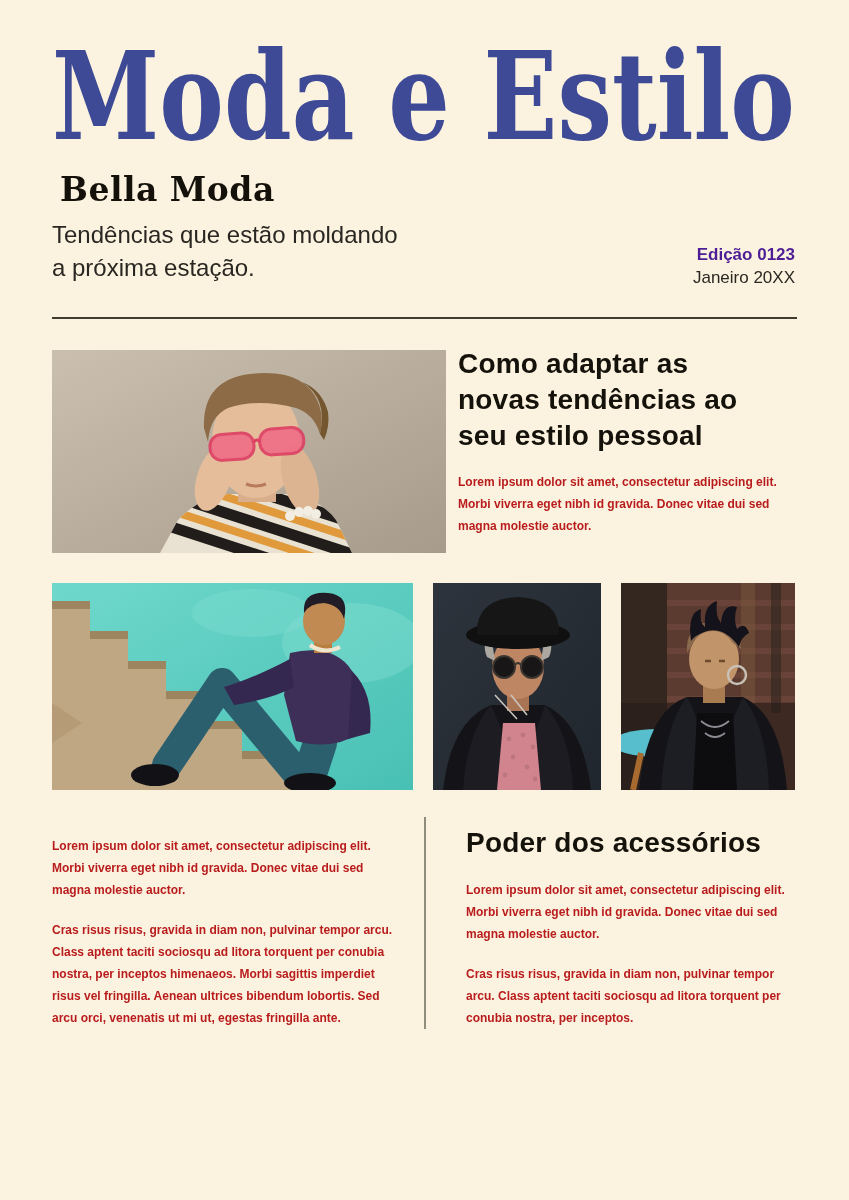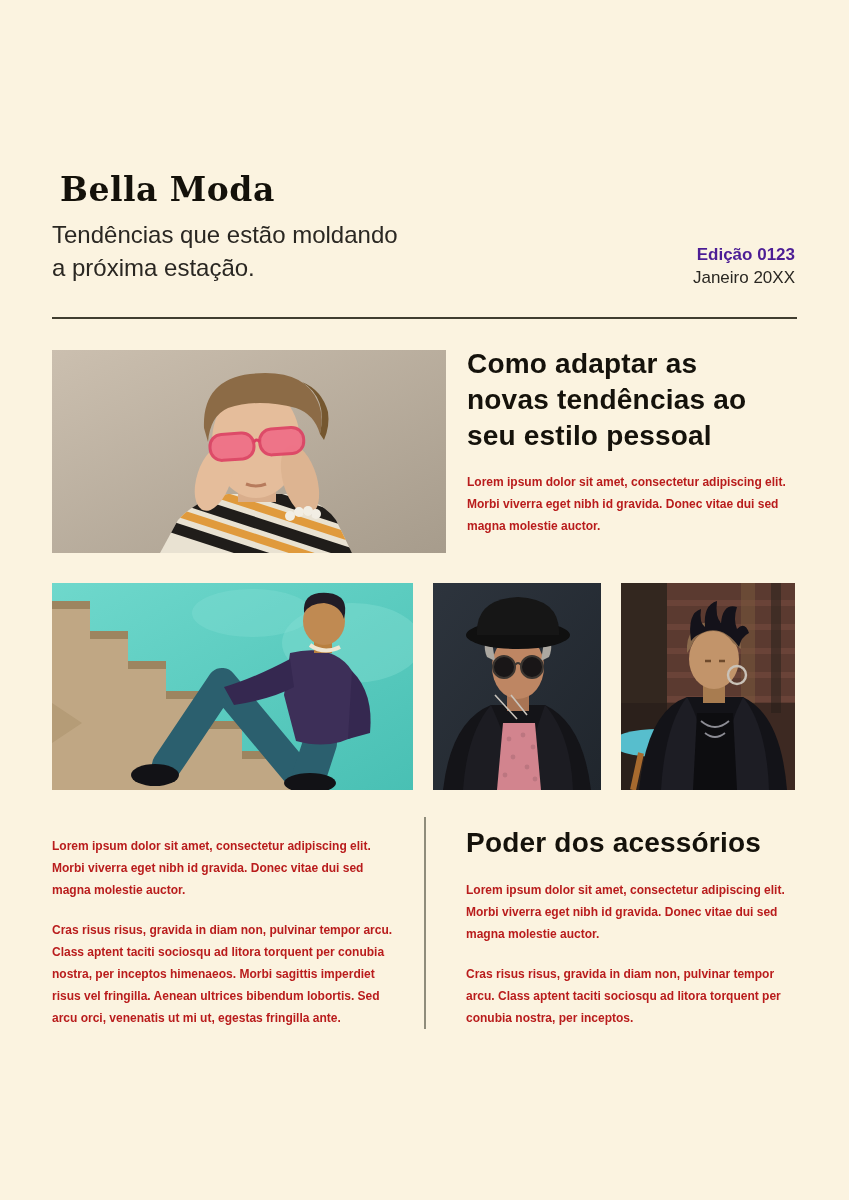--- a/index.html
+++ b/index.html
@@ -18,21 +18,21 @@
   .tagline { position:absolute; left:52px; top:218px; width:460px;
              font-size:24px; line-height:33px; color:#2A2722; white-space:pre-line; }
 
   .issue { position:absolute; right:54px; top:243px; text-align:right;
            font-size:17px; line-height:23px; color:#2A2722; }
   .issue .label { font-weight:bold; color:#4c1d95; }
 
   .rule { position:absolute; left:52px; top:317px; width:745px;
           border-top:2px solid #403D30; }
 
-  .row1 { position:absolute; left:52px; top:350px; width:745px; display:flex; gap:21px; }
+  .row1 { position:absolute; left:52px; top:350px; width:745px; display:flex; gap:12px; }
   .photo { flex:none; overflow:hidden; }
   .photo svg { display:block; }
 
   h2 { font-size:28px; line-height:36px; font-weight:bold; color:#15120B;
        letter-spacing:.2px; white-space:pre-line; }
   .body-text { font-size:12px; line-height:22px; color:#b91c1c;font-weight:bold; }
 
   .row1-text { width:330px; padding-top:0; }
   .row1-text h2 { margin-top:-4px; }
   .row1-text .body-text { margin-top:17px; }
@@ -46,20 +46,25 @@
   .bottom h2 { margin-top:8px; }
   .bottom .body-text { margin-top:18px; }
   .bottom .col-left .body-text { max-width:345px; }
   .bottom h2.second { margin-top:26px; }
 </style>
 </head>
 <body>
 
 <div class="page">
 
+  <div class="masthead">
+    <svg width="743" height="106" viewBox="0 0 743 106">
+      <text x="0" y="101" font-size="122" textLength="743" lengthAdjust="spacingAndGlyphs">Moda e Estilo</text>
+    </svg>
+  </div>
 
   <div class="brand">Bella Moda</div>
   <div class="tagline">Tendências que estão moldando
 a próxima estação.</div>
 
   <div class="issue">
     <div class="label">Edição 0123</div>
     <div>Janeiro 20XX</div>
   </div>
 

